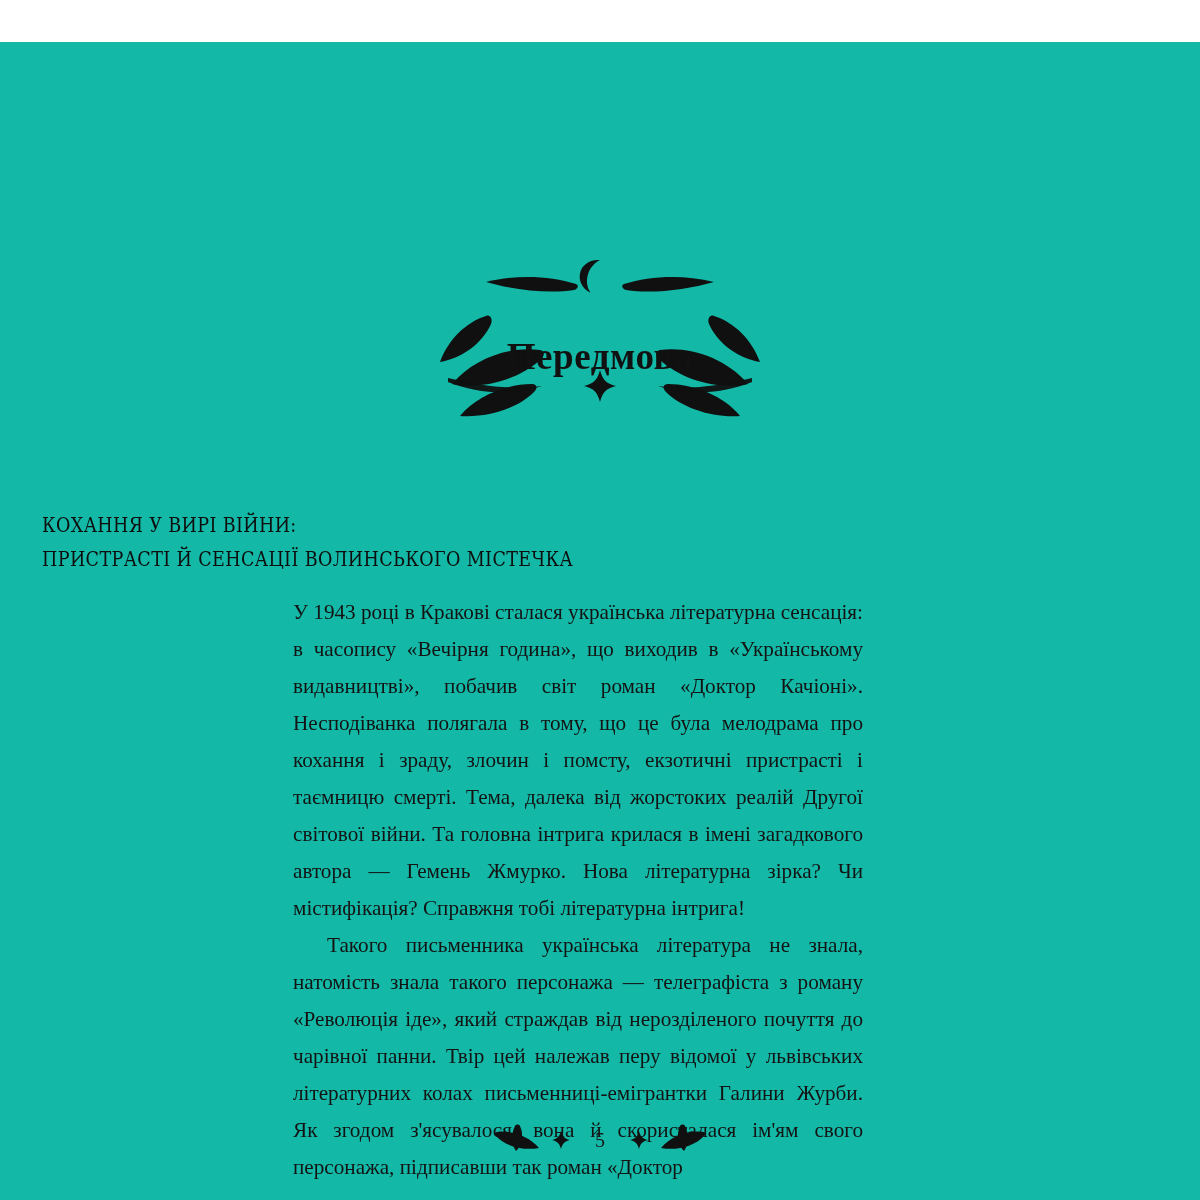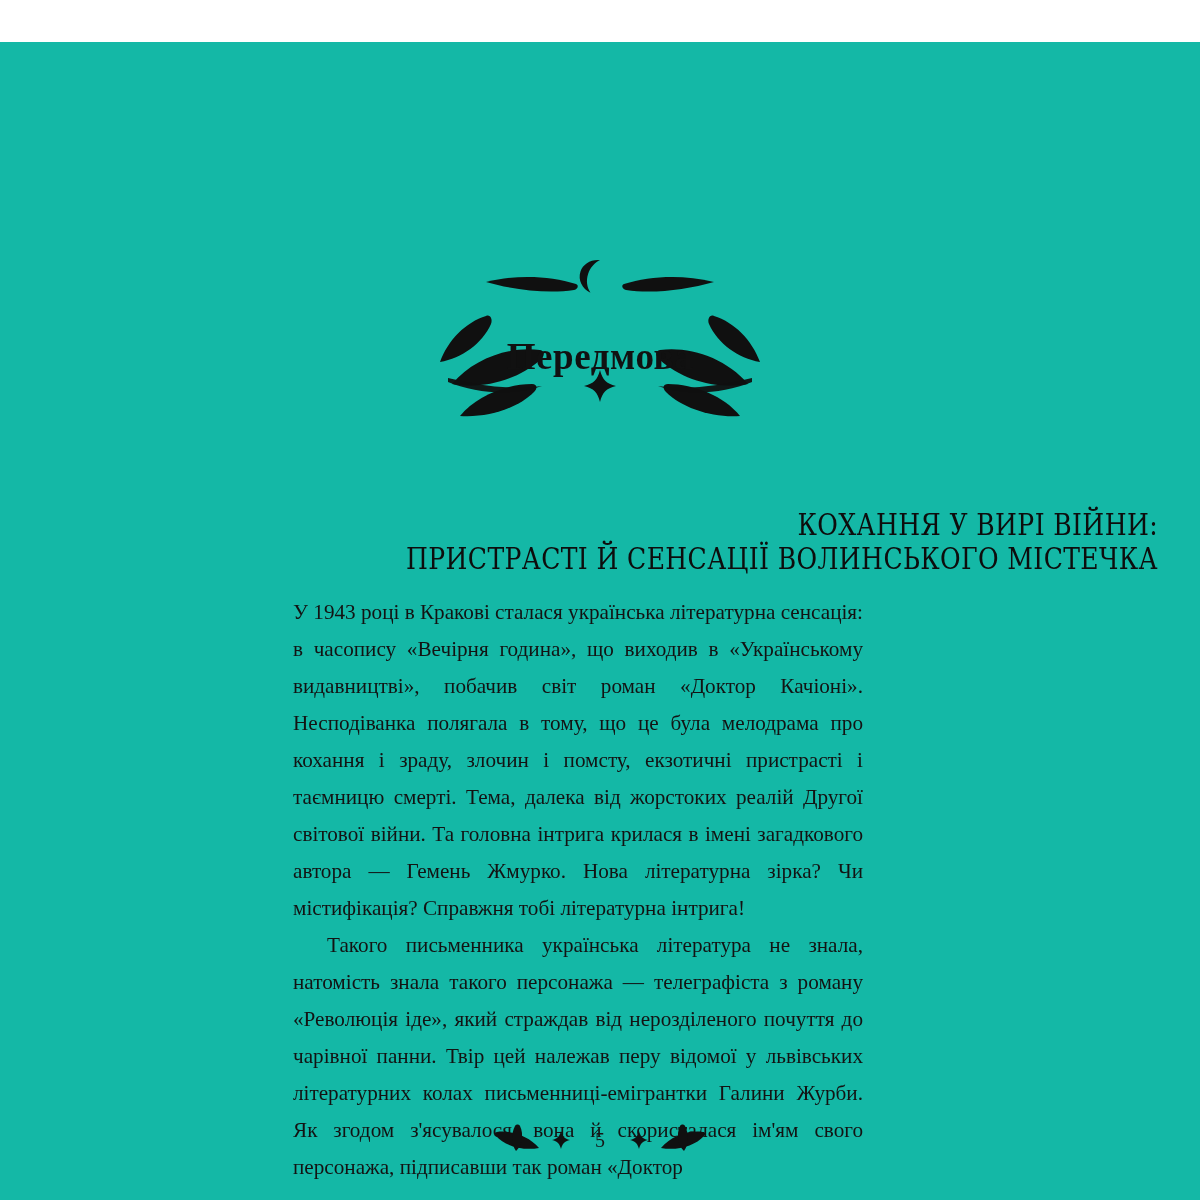--- a/index.html
+++ b/index.html
@@ -46,23 +46,23 @@
     color: #111111;
     font-family: "Liberation Serif", "DejaVu Serif", serif;
   }
 
   
   .subtitle {
     position: absolute;
     top: 466px;
     left: 0;
     width: 1200px;
-    text-align: right;
+    text-align: left;
     font-family: "DejaVu Serif", "Liberation Serif", serif;
-    font-size: 30px;
+    font-size: 21px;
     line-height: 34px;
     letter-spacing: 0.4px;
     color: #0d0d0d;
     font-stretch: condensed;
   }
   .subtitle .line {
     display: block;
     transform: scaleX(0.93);
   }
 

